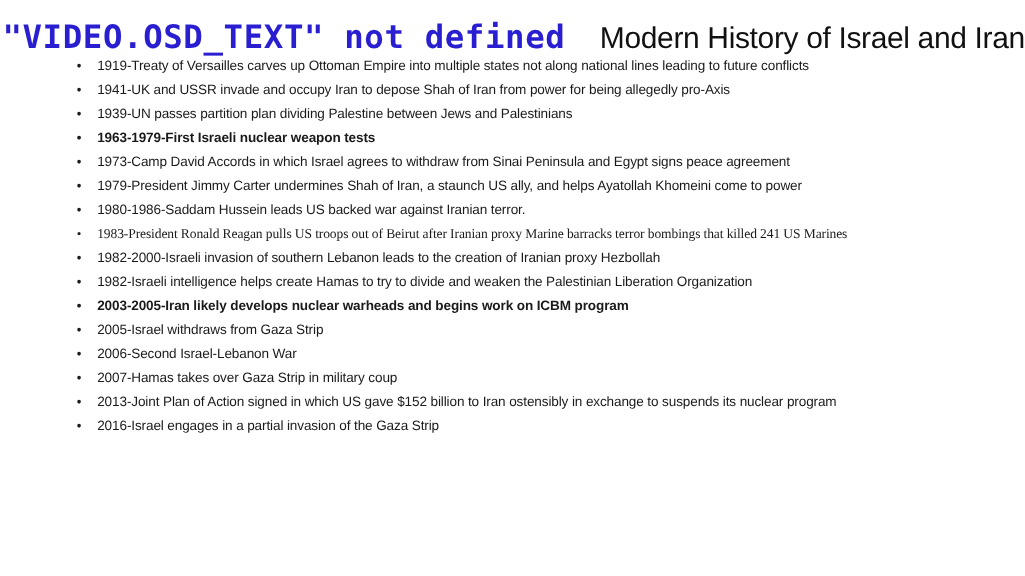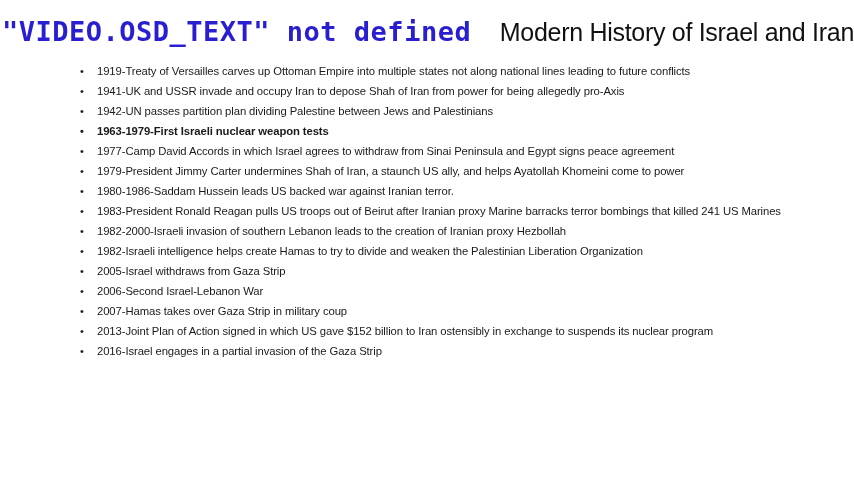--- a/index.html
+++ b/index.html
@@ -44,21 +44,21 @@
       line-height: 34px;
       color: #2a1fd0;
       white-space: pre;
       letter-spacing: 0.5px;
     }
     .bullets {
       position: absolute;
       left: 64px;
       top: 49px;
       width: 760px;
-      margin: 16px;
+      margin: 0;
       padding: 0;
       list-style: none;
     }
     .bullets li {
       position: relative;
       padding-left: 17px;
       font-family: "Liberation Sans", sans-serif;
       font-size: 11.3px;
       line-height: 12px;
       color: #1a1a1a;
@@ -71,39 +71,41 @@
       left: 0;
       top: 0;
       font-size: 11px;
       color: #1a1a1a;
     }
     .bullets li.bold {
       font-weight: bold;
     }
     .bullets li.two-line {
       margin-bottom: 8px;
+      font-family: Liberation Serif, serif;
     }
   </style>
 </head>
 <body>
 
 <div class="slide">
   <div class="title">Modern History of Israel and Iran</div>
 
   <ul class="bullets">
     <li>1919-Treaty of Versailles carves up Ottoman Empire into multiple states not along national lines leading to future conflicts</li>
     <li>1941-UK and USSR invade and occupy Iran to depose Shah of Iran from power for being allegedly pro-Axis</li>
-    <li>1942-UN passes partition plan dividing Palestine between Jews and Palestinians</li>
+    <li>1939-UN passes partition plan dividing Palestine between Jews and Palestinians</li>
     <li class="bold">1963-1979-First Israeli nuclear weapon tests</li>
-    <li>1977-Camp David Accords in which Israel agrees to withdraw from Sinai Peninsula and Egypt signs peace agreement</li>
+    <li>1973-Camp David Accords in which Israel agrees to withdraw from Sinai Peninsula and Egypt signs peace agreement</li>
     <li>1979-President Jimmy Carter undermines Shah of Iran, a staunch US ally, and helps Ayatollah Khomeini come to power</li>
     <li>1980-1986-Saddam Hussein leads US backed war against Iranian terror.</li>
     <li class="two-line">1983-President Ronald Reagan pulls US troops out of Beirut after Iranian proxy Marine barracks terror bombings that killed 241 US Marines</li>
     <li>1982-2000-Israeli invasion of southern Lebanon leads to the creation of Iranian proxy Hezbollah</li>
     <li>1982-Israeli intelligence helps create Hamas to try to divide and weaken the Palestinian Liberation Organization</li>
+    <li class="bold">2003-2005-Iran likely develops nuclear warheads and begins work on ICBM program</li>
     <li>2005-Israel withdraws from Gaza Strip</li>
     <li>2006-Second Israel-Lebanon War</li>
     <li>2007-Hamas takes over Gaza Strip in military coup</li>
     <li>2013-Joint Plan of Action signed in which US gave $152 billion to Iran ostensibly in exchange to suspends its nuclear program</li>
     <li>2016-Israel engages in a partial invasion of the Gaza Strip</li>
   </ul>
 </div>
 
 <div class="osd">"VIDEO.OSD_TEXT" not defined</div>
 

